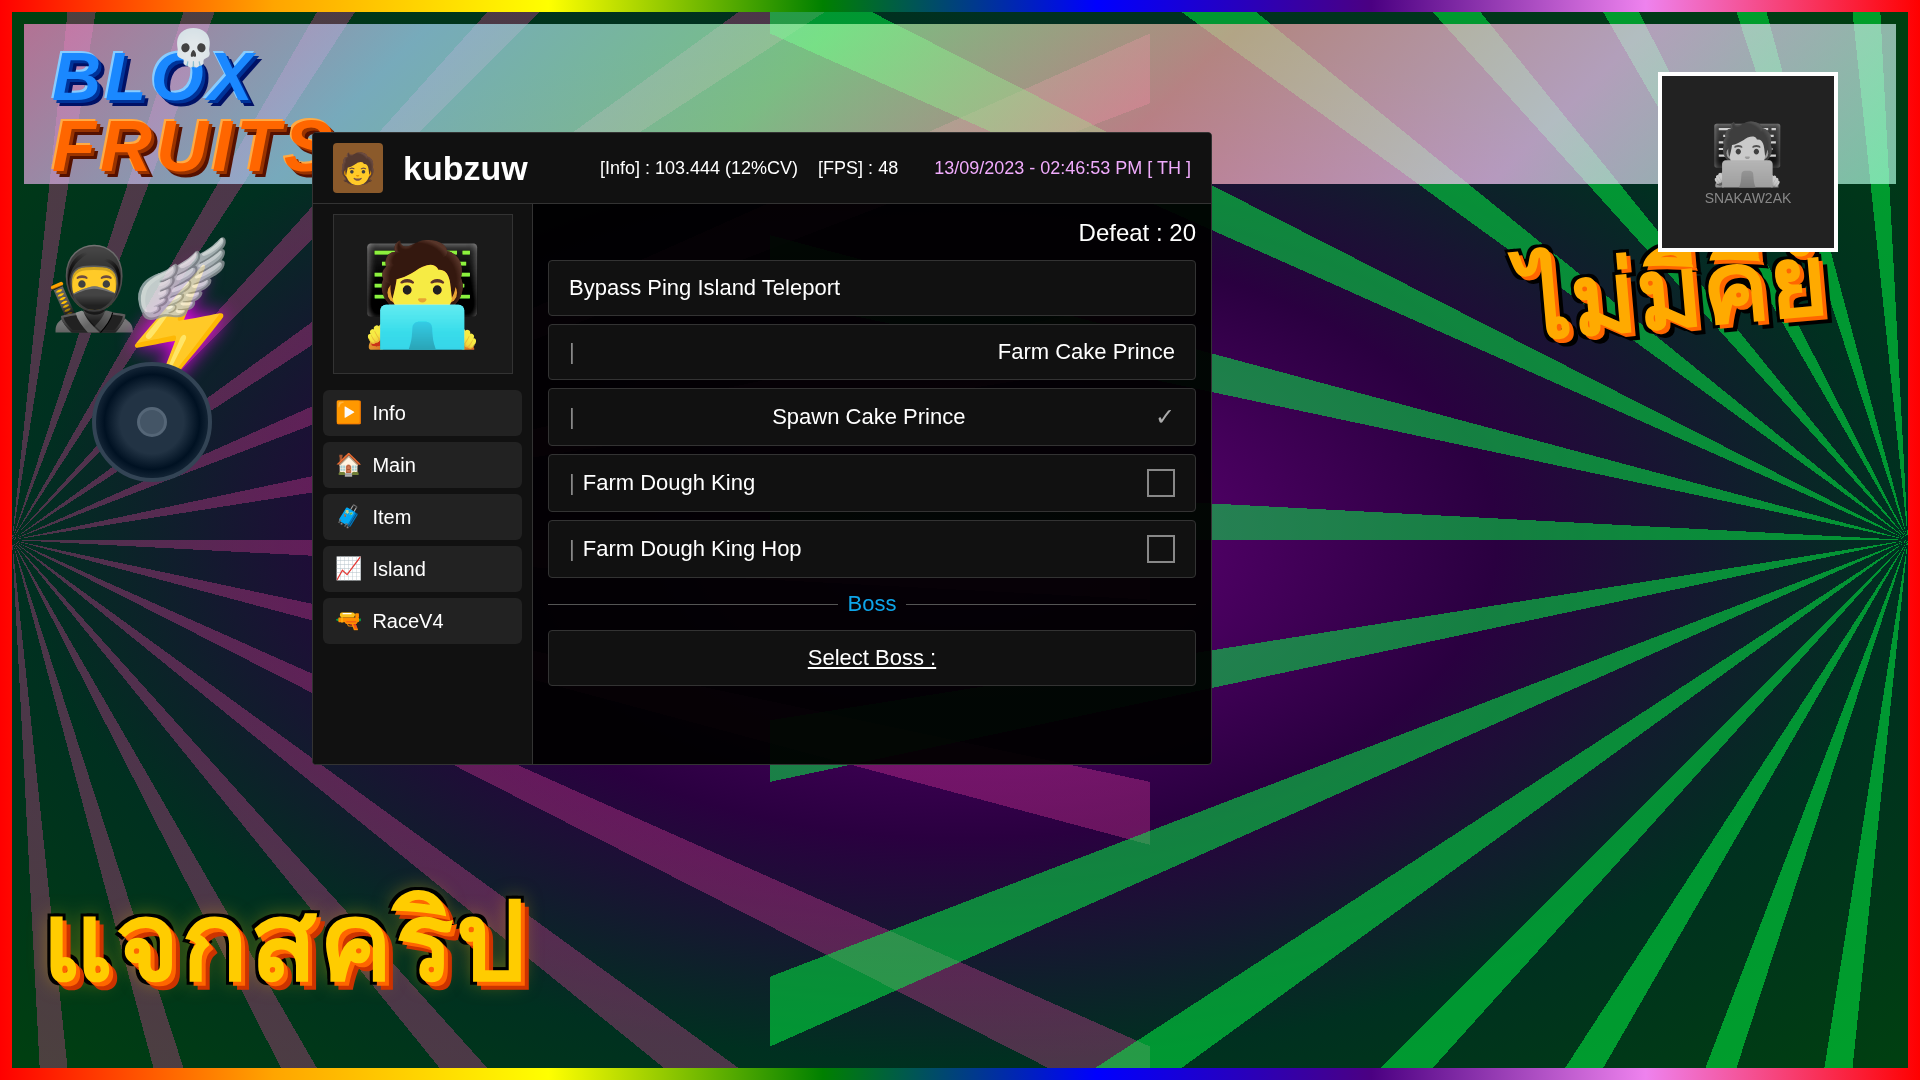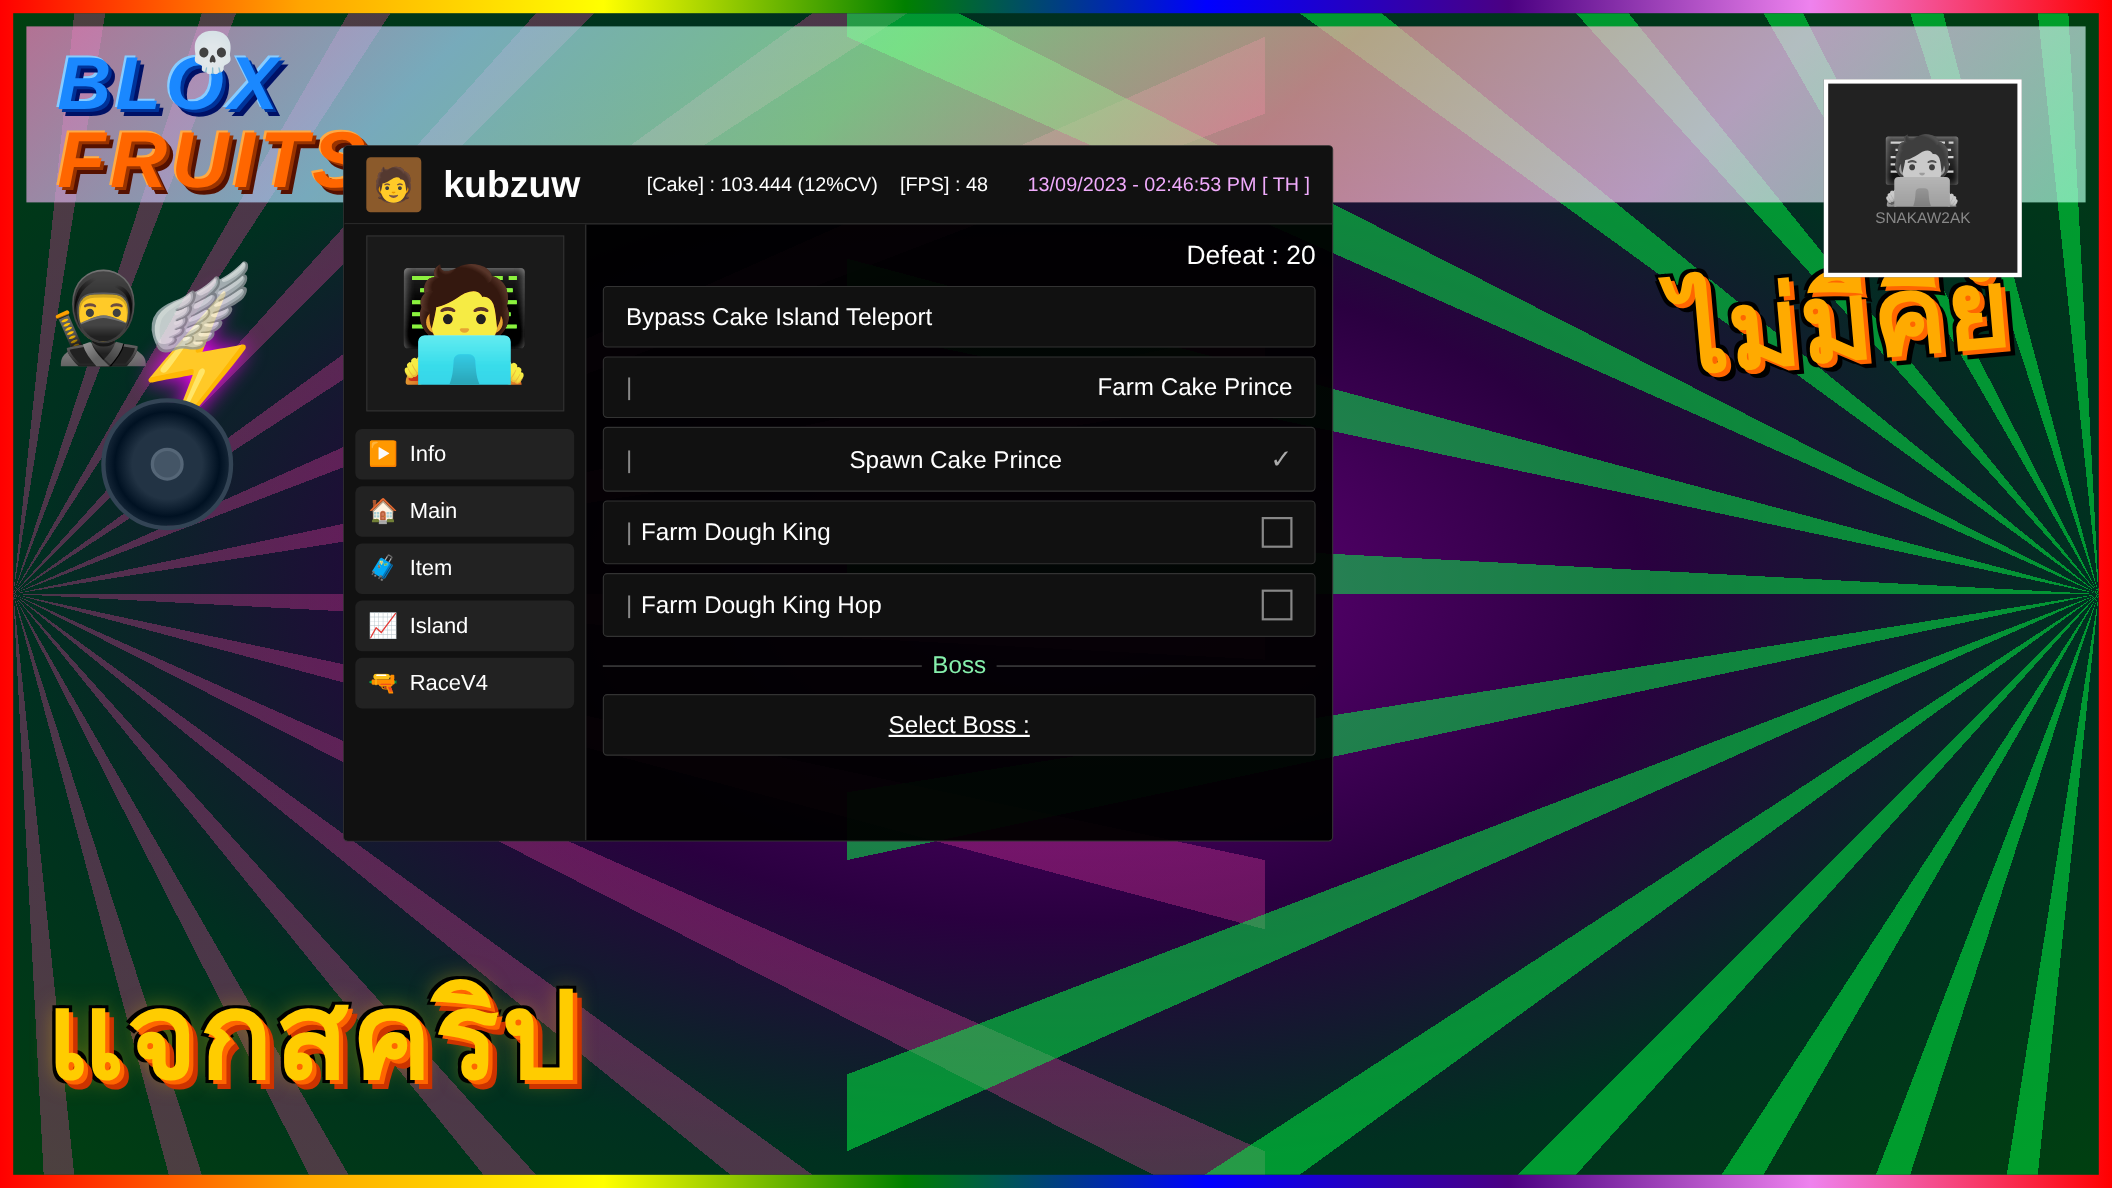--- a/index.html
+++ b/index.html
@@ -327,21 +327,21 @@
       padding: 5px 0;
     }
 
     .divider-line {
       flex: 1;
       height: 1px;
       background: #555;
     }
 
     .divider-text {
-      color: #86efac;
+      color: #0ea5e9;
       font-size: 22px;
     }
 
     
     .select-boss-btn {
       background: #111;
       border: 1px solid #333;
       color: #fff;
       padding: 14px 20px;
       font-size: 22px;
@@ -388,21 +388,21 @@
       <div style="color:#888; font-size:14px;">SNAKAW2AK</div>
     </div>
   </div>
 
   <div class="gui-panel">
 
     <div class="gui-header">
       <div class="gui-avatar">🧑</div>
       <div class="gui-username">kubzuw</div>
       <div class="gui-stats-text">
-        <span>[Cake] :</span>
+        <span>[Info] :</span>
         <span>103.444 (12%CV)</span>
         &nbsp;&nbsp;
         <span>[FPS] :</span>
         <span>48</span>
       </div>
       <div class="gui-datetime">13/09/2023 - 02:46:53 PM [ TH ]</div>
     </div>
 
     <div class="gui-body">
 
@@ -436,21 +436,21 @@
           <span class="sidebar-btn-icon">🔫</span>
           <span>RaceV4</span>
         </button>
       </div>
 
       <div class="gui-main">
 
         <div class="defeat-text">Defeat : 20</div>
 
         <button class="action-btn">
-          <span>Bypass Cake Island Teleport</span>
+          <span>Bypass Ping Island Teleport</span>
         </button>
 
         <button class="action-btn">
           <span style="color:#888; margin-right:8px;">|</span>
           <span>Farm Cake Prince</span>
         </button>
 
         <button class="action-btn">
           <span style="color:#888; margin-right:8px;">|</span>
           <span>Spawn Cake Prince</span>

